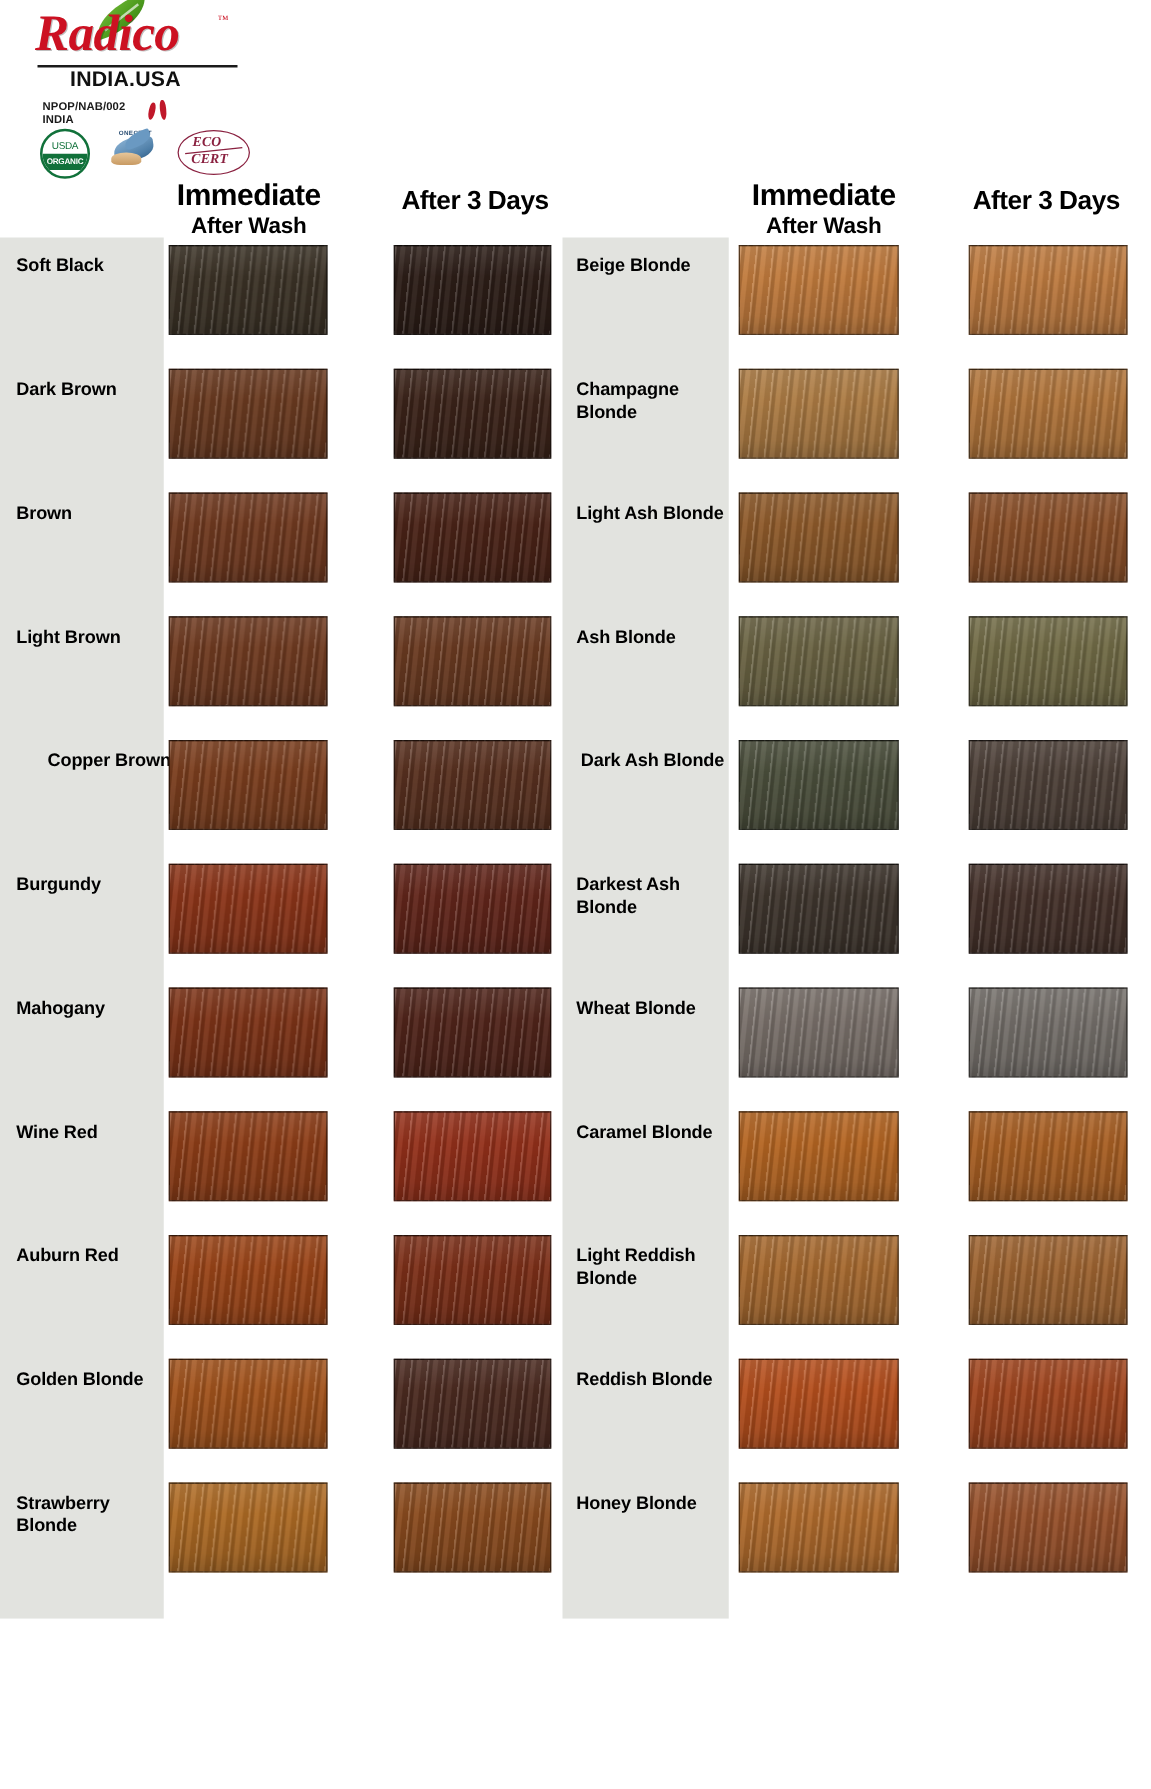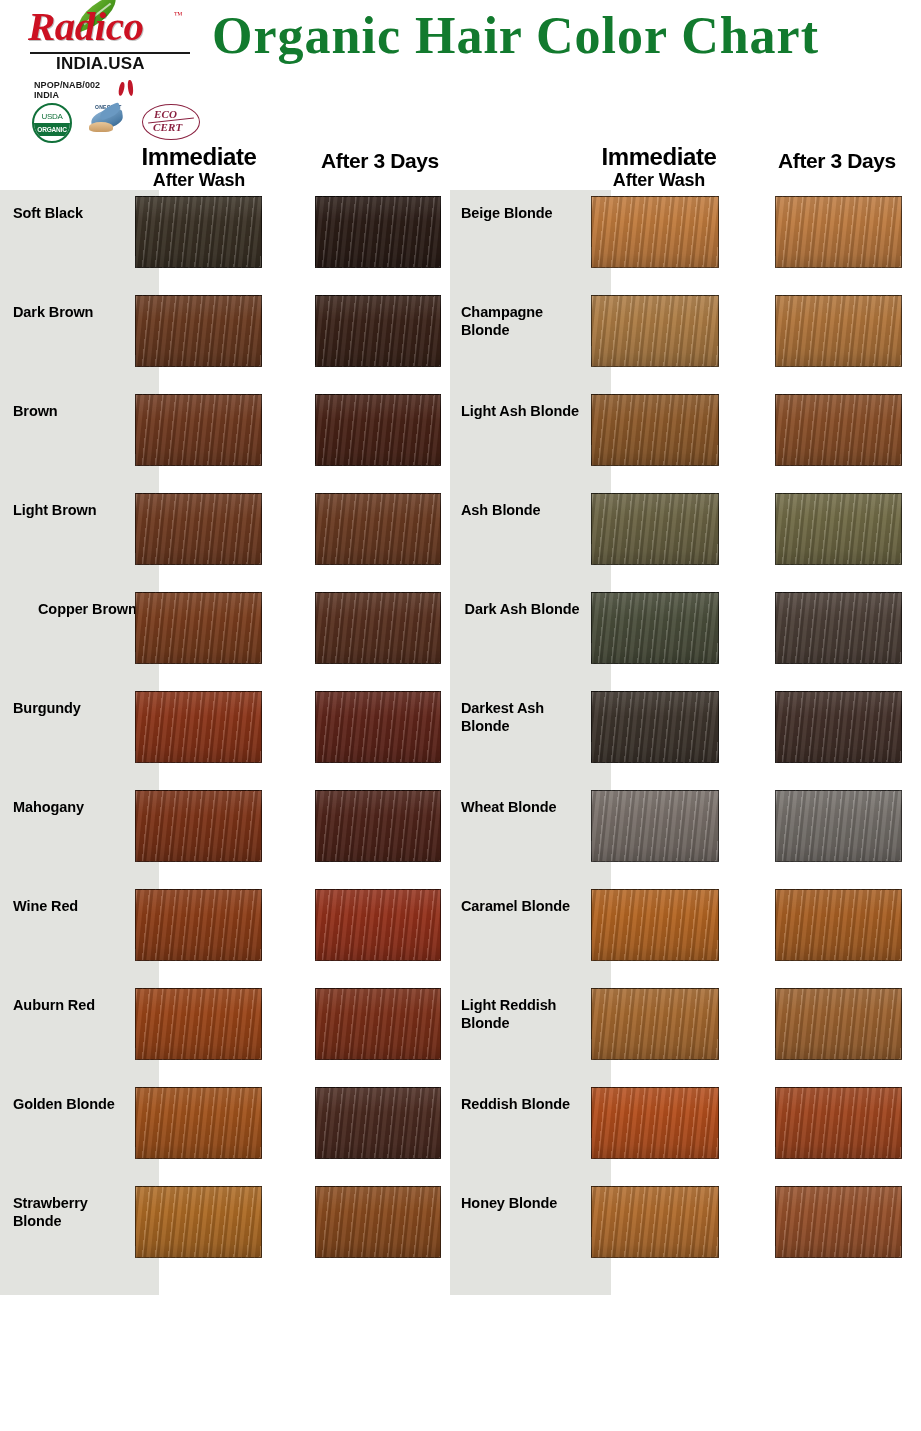--- a/index.html
+++ b/index.html
@@ -235,21 +235,20 @@
     position: absolute;
     left: 0; top: 190px;
     width: 921px; height: 1105px;
   }
 
   .label-panel {
     position: absolute;
     top: 0;
     height: 1105px;
     background: #e2e3df;
-    padding-left: 28px;
   }
   #panel-left  { left: 0px;   width: 131px; }
   #panel-right { left: 450px; width: 133px; }
 
   .row-label {
     position: absolute;
     font-size: 14.5px;
     font-weight: bold;
     color: #000000;
     line-height: 18px;
@@ -319,21 +318,20 @@
 
       <div class="cert-badge" id="badge-ecocert">
         <div class="e1">ECO</div>
         <div class="strike"></div>
         <div class="e2">CERT</div>
       </div>
 
     </div>
   </div>
 
-  <div id="main-title">Organic Hair Color Chart</div>
 
   <div class="col-head" id="head-l-imm">
     <div class="line1">Immediate</div>
     <div class="line2">After Wash</div>
   </div>
 
   <div class="col-head single" id="head-l-3d">
     <div class="line1">After 3 Days</div>
   </div>
 

